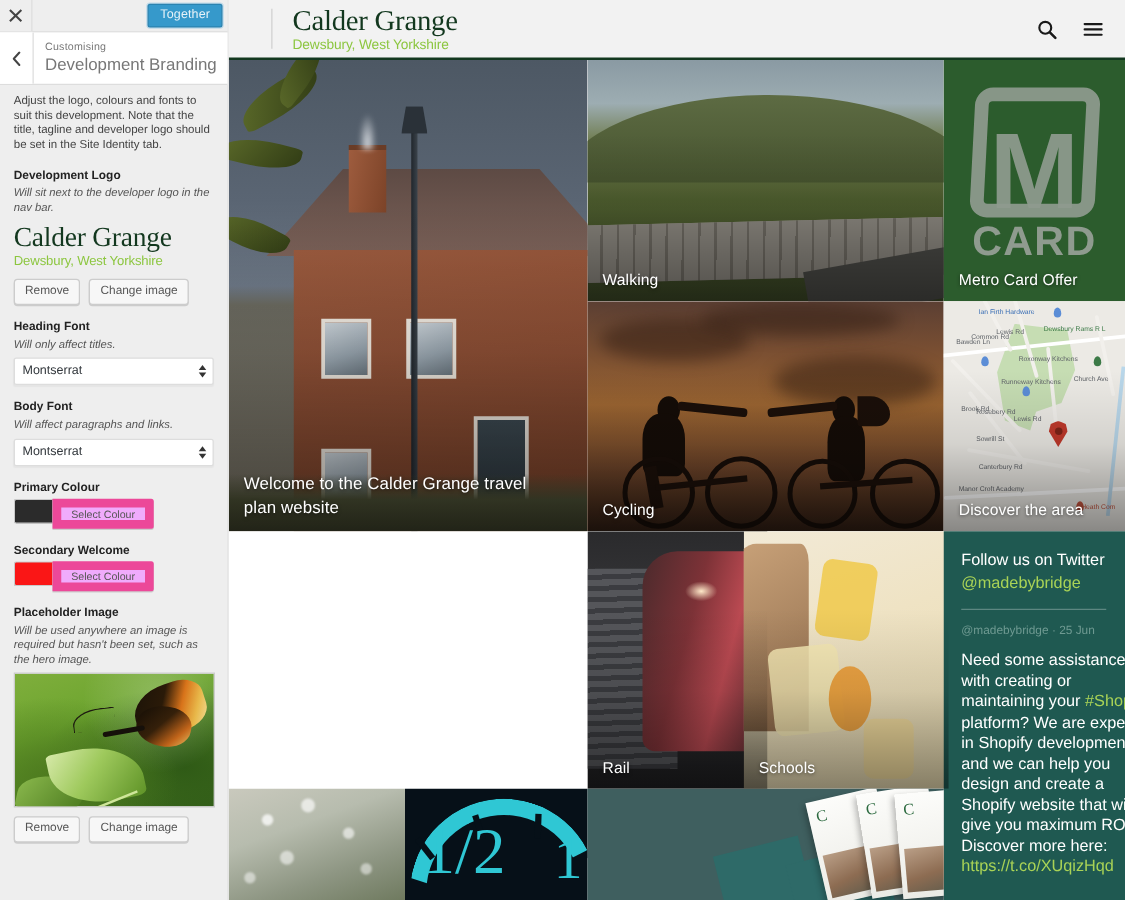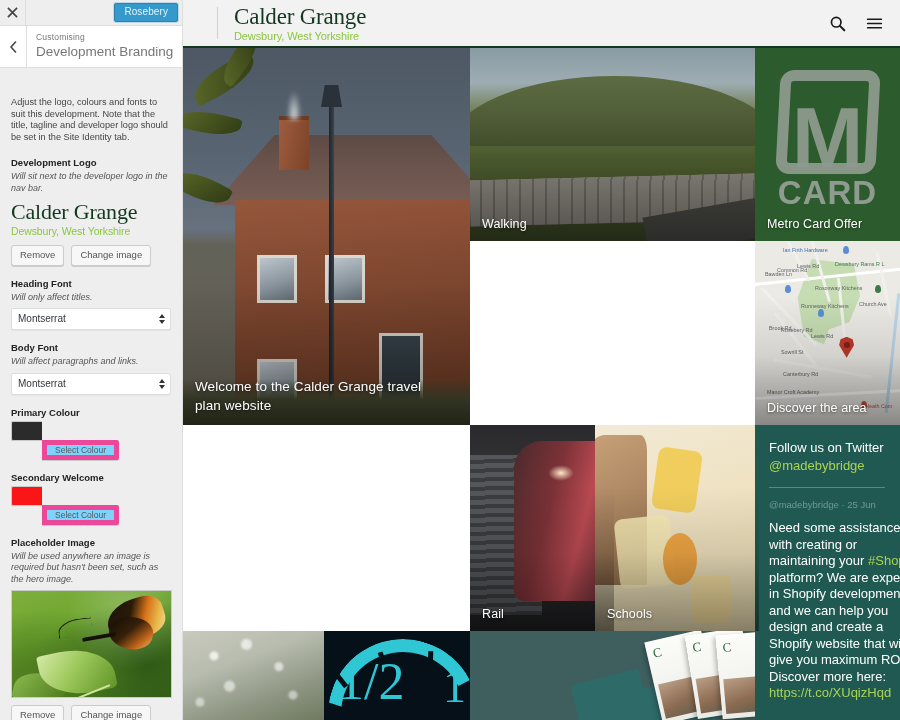--- a/index.html
+++ b/index.html
@@ -39,21 +39,21 @@
   }
   .cz-back {
     width: 27px; display: flex; align-items: center; justify-content: center;
     border-right: 1px solid #dddddd; color: #444; background: #fff;
   }
   .cz-back svg { width: 8px; height: 12px; }
   .cz-titles { padding: 5px 0 0 9px; }
   .cz-customising { font-size: 8.5px; color: #777; letter-spacing: .2px; line-height: 12px; }
   .cz-section-title { font-size: 13.5px; color: #777; font-weight: 400; line-height: 17px; }
 
-  .cz-body { padding: 29px 11px 0 11px; overflow: hidden; flex: 1 1 auto; }
+  .cz-body { padding: 7px 11px 0 11px; overflow: hidden; flex: 1 1 auto; }
   .cz-desc {
     font-size: 9.2px; color: #444; line-height: 11.6px; margin-bottom: 13px;
   }
   .cz-label {
     font-size: 9.5px; color: #222; font-weight: bold; margin-bottom: 2px;
     display: block; line-height: 13px;
   }
   .cz-help {
     font-size: 9px; color: #555; font-style: italic; line-height: 11.5px;
     display: block; margin-bottom: 5px;
@@ -89,23 +89,23 @@
   .tri { width: 0; height: 0; border-left: 3px solid transparent; border-right: 3px solid transparent; }
   .tri-up { border-bottom: 4px solid #333; }
   .tri-dn { border-top: 4px solid #333; }
 
   .colour-row { display: flex; align-items: stretch; }
   .swatch {
     width: 31px; height: 20px; border: 1px solid #c9c9c9; border-right: none;
     border-radius: 2px 0 0 2px;
   }
   .colour-btn {
-    border: 5px solid #ec4899; background: #7dd3fc; border-radius: 0 2px 2px 0;
+    border: 7px solid #ec4899; background: #f0abfc; border-radius: 0 2px 2px 0;
     font-size: 8.5px; color: #555; padding: 0 8px; display: flex;
-    align-items: center; box-shadow: 0 1px 0 #ccc; margin-top: 19px;
+    align-items: center; box-shadow: 0 1px 0 #ccc;
   }
 
   .ph-image {
     width: 161px; height: 108px; border: 1px solid #ccc; margin: 3px 0 7px;
     position: relative; overflow: hidden;
     background:
       radial-gradient(circle at 72% 18%, rgba(255,255,255,.22), transparent 42%),
       radial-gradient(ellipse at 20% 80%, #4d7a1e 0%, transparent 55%),
       radial-gradient(ellipse at 85% 70%, #2f5a16 0%, transparent 60%),
       linear-gradient(160deg, #7fae3c 0%, #6da52f 35%, #4c7d23 70%, #35611a 100%);
@@ -450,21 +450,21 @@
 <div id="app">
 
   <aside class="sidebar">
 
     <div class="cz-topbar">
       <div class="cz-close">
         <svg viewBox="0 0 12 12" aria-hidden="true">
           <path d="M1 1 L11 11 M11 1 L1 11" stroke="currentColor" stroke-width="1.8" fill="none"></path>
         </svg>
       </div>
-      <button class="cz-publish">Rosebery</button>
+      <button class="cz-publish">Together</button>
     </div>
 
     <div class="cz-header">
       <div class="cz-back">
         <svg viewBox="0 0 8 12" aria-hidden="true">
           <path d="M6.5 1 L2 6 L6.5 11" stroke="currentColor" stroke-width="1.6" fill="none" stroke-linecap="round" stroke-linejoin="round"></path>
         </svg>
       </div>
       <div class="cz-titles">
         <div class="cz-customising">Customising</div>
@@ -598,20 +598,45 @@
           <div class="hero-leaf" style="left:6px; top:18px; width:70px; height:26px; transform:rotate(-28deg);"></div>
           <div class="hero-leaf" style="left:-6px; top:64px; width:64px; height:22px; transform:rotate(14deg);"></div>
           <div class="hero-leaf" style="left:30px; top:2px; width:54px; height:20px; transform:rotate(-52deg);"></div>
           <div class="hero-leaf" style="left:-10px; top:128px; width:58px; height:24px; transform:rotate(28deg);"></div>
           <div class="hero-veg"></div>
         </div>
         <div class="scrim"></div>
         <div class="tile-label big">Welcome to the Calder Grange travel plan website</div>
       </div>
 
+      <div class="tile" style="left:287px; top:193px; width:285px; height:184px;">
+        <div class="img cyc-img">
+          <div class="cyc-cloud" style="left:10px; top:14px; width:120px; height:34px;"></div>
+          <div class="cyc-cloud" style="right:6px; top:44px; width:130px; height:40px;"></div>
+          <div class="cyc-cloud" style="left:90px; top:2px; width:160px; height:26px;"></div>
+
+          <div class="cyc-rider" style="left:56px; bottom:86px; width:18px; height:22px; border-radius:50%;"></div>
+          <div class="cyc-rider" style="left:44px; bottom:44px; width:34px; height:50px;"></div>
+          <div class="cyc-sil" style="left:72px; bottom:94px; width:56px; height:7px; transform:rotate(6deg); border-radius:3px;"></div>
+          <div class="cyc-sil" style="left:48px; bottom:18px; width:10px; height:34px; transform:rotate(-10deg);"></div>
+          <div class="cyc-wheel" style="left:28px; width:58px; height:58px;"></div>
+          <div class="cyc-wheel" style="left:94px; width:58px; height:58px;"></div>
+          <div class="cyc-sil" style="left:54px; bottom:36px; width:74px; height:5px; transform:rotate(-6deg);"></div>
+
+          <div class="cyc-rider" style="left:196px; bottom:86px; width:18px; height:22px; border-radius:50%;"></div>
+          <div class="cyc-rider" style="left:192px; bottom:40px; width:30px; height:52px;"></div>
+          <div class="cyc-sil" style="left:144px; bottom:94px; width:56px; height:7px; transform:rotate(-6deg); border-radius:3px;"></div>
+          <div class="cyc-wheel" style="left:160px; width:56px; height:56px;"></div>
+          <div class="cyc-wheel" style="left:226px; width:56px; height:56px;"></div>
+          <div class="cyc-sil" style="left:186px; bottom:36px; width:74px; height:5px; transform:rotate(-4deg);"></div>
+          <div class="cyc-sil" style="left:216px; bottom:84px; width:26px; height:24px; border-radius:0 60% 40% 10%;"></div>
+        </div>
+        <div class="scrim"></div>
+        <div class="tile-label">Cycling</div>
+      </div>
 
       <div class="tile metro" style="left:572px; top:0; width:145px; height:193px;">
         <div class="metro-box"></div>
         <div class="metro-m">M</div>
         <div class="metro-card-word">CARD</div>
         <div class="tile-label">Metro Card Offer</div>
       </div>
 
       <div class="tile map" style="left:572px; top:193px; width:145px; height:184px;">
         <div class="img" style="background:#eceae5;">

